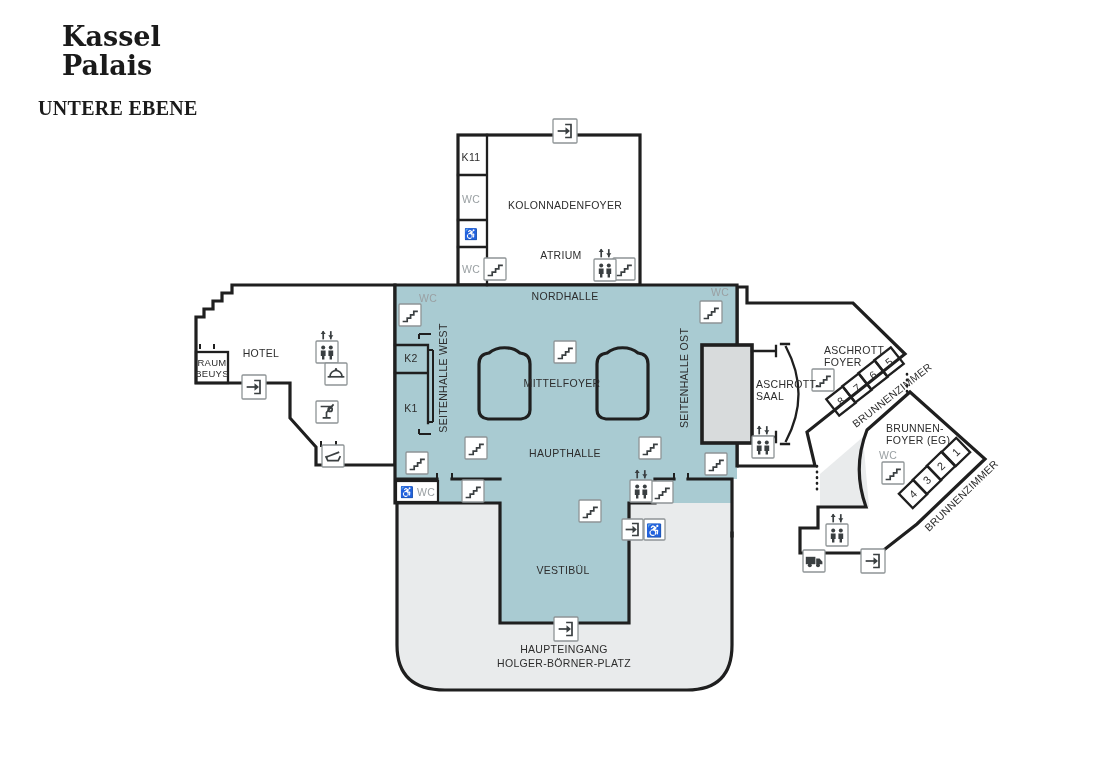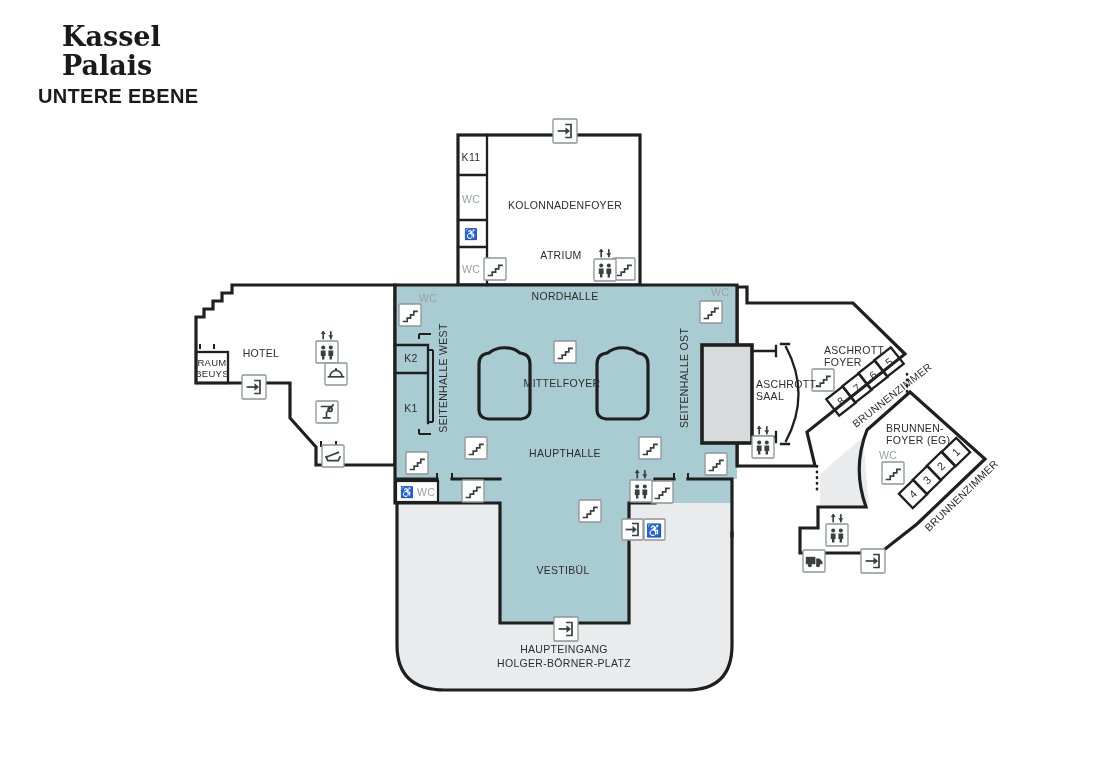--- a/index.html
+++ b/index.html
@@ -1,21 +1,21 @@
 <!DOCTYPE html>
 <html><head>
 <meta charset="utf-8">
 <style>
   html,body{margin:0;padding:0;background:#fff;}
   .page{position:relative;width:1110px;height:784px;background:#fff;overflow:hidden;
         font-family:"Liberation Sans",sans-serif;}
   .title{position:absolute;left:38px;top:22px;color:#1a1a1a;}
   .title .big{font-family:"DejaVu Serif",serif;font-size:27px;line-height:29px;font-weight:600;margin-left:24px;}
-  .title .level{font-family:Liberation Sans, sans-serif;font-weight:bold;font-size:20px;
-                margin-top:5px;letter-spacing:.3px;}
+  .title .level{font-family:Liberation Serif, serif;font-weight:bold;font-size:20px;
+                margin-top:17px;letter-spacing:.3px;}
   svg{position:absolute;left:0;top:0;}
   .lbl{font-family:"Liberation Sans",sans-serif;font-size:10.5px;fill:#2d2d2d;letter-spacing:.3px;}
   .lbl-s{font-size:9.5px;}
   .lbl-g{fill:#9aa0a3;}
   .num{font-family:"Liberation Sans",sans-serif;font-size:11px;fill:#2d2d2d;}
   .wall{stroke:#1f1f1f;stroke-width:3.2;fill:none;stroke-linecap:square;}
   .wall2{stroke:#1f1f1f;stroke-width:2.3;fill:none;stroke-linecap:square;}
   .tick{stroke:#1f1f1f;stroke-width:2;fill:none;}
   .dots{stroke:#1f1f1f;stroke-width:2.6;stroke-dasharray:.5 5.2;stroke-linecap:round;fill:none;}
   .ibox{fill:#fff;stroke:#8e9496;stroke-width:1.3;}

